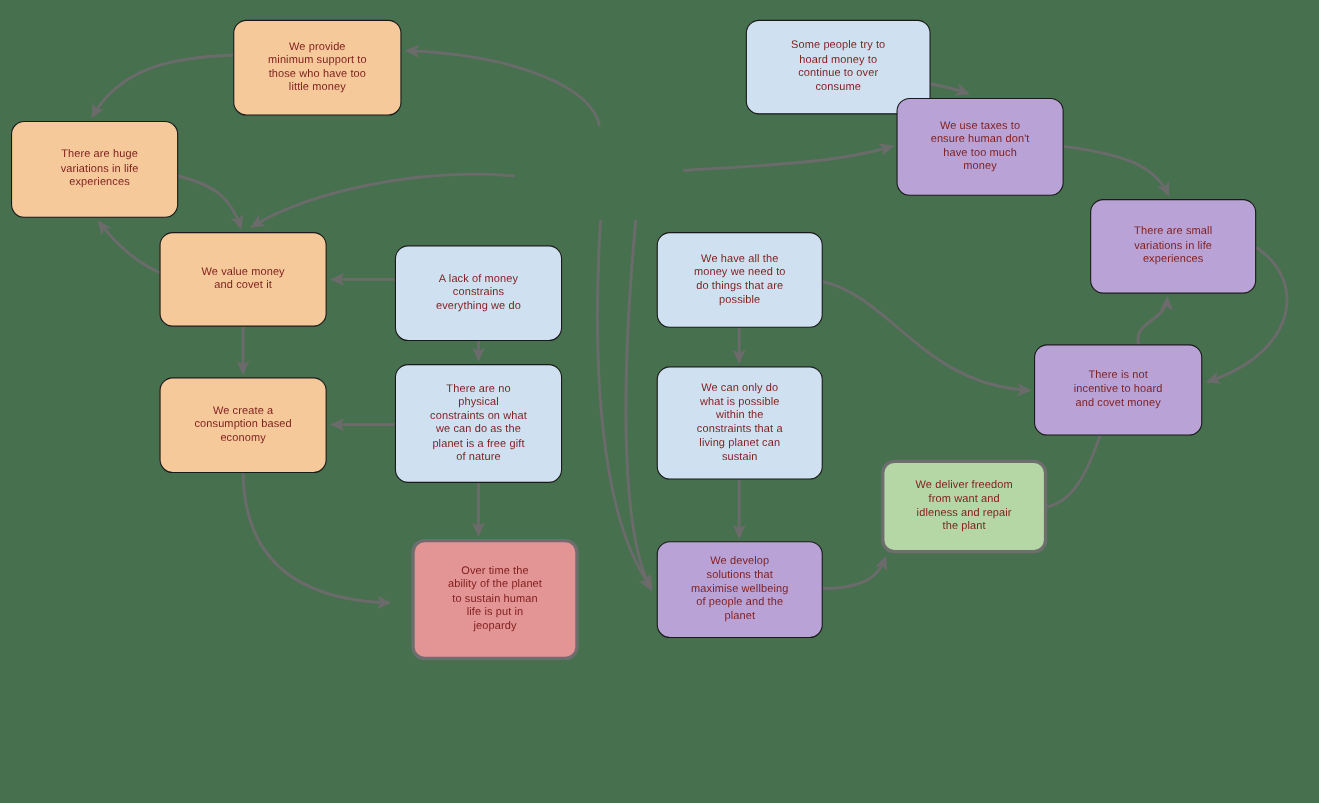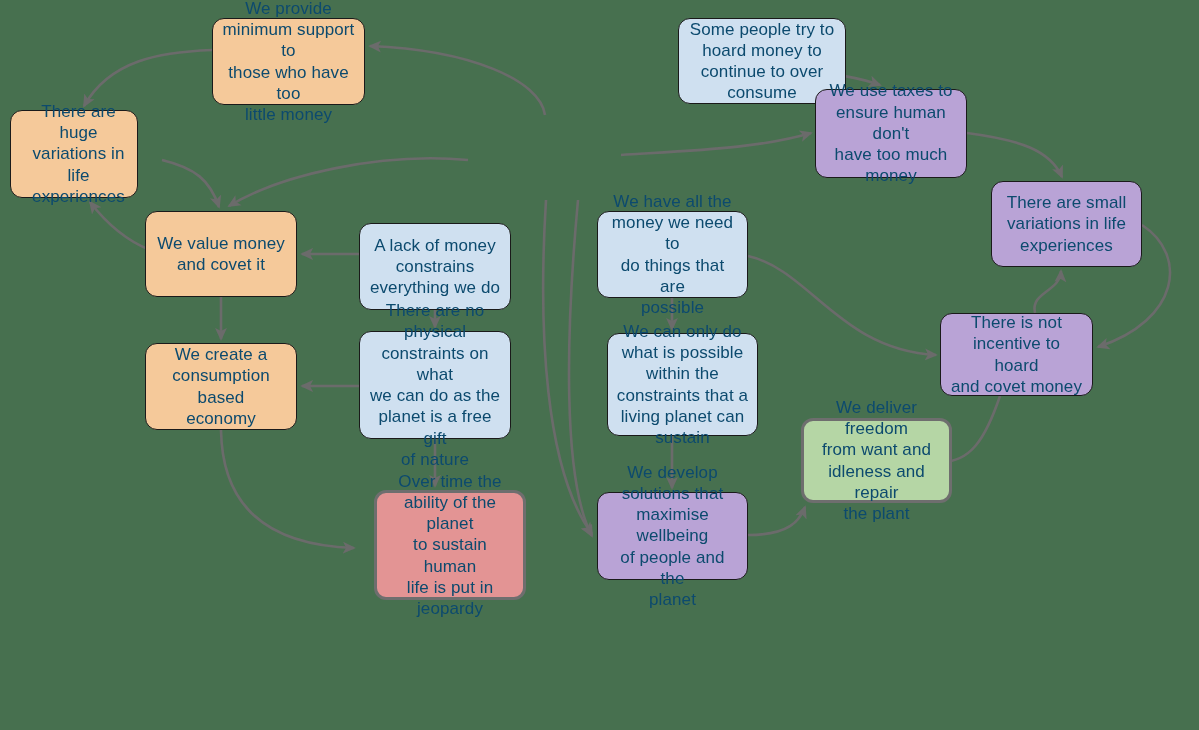--- a/index.html
+++ b/index.html
@@ -28,22 +28,22 @@
   }
   .node {
     position: absolute;
     box-sizing: border-box;
     display: flex;
     align-items: center;
     justify-content: center;
     text-align: center;
     border-radius: 12px;
     border: 1.6px solid #1a1a1a;
-    color: #0c4a6e;
-    font-size: 17px;
+    color: #7f1d1d;
+    font-size: 10px;
     line-height: 1.25;
     padding: 4px 8px;
     white-space: pre-line;
     letter-spacing: 0.1px;
   }
   .node.thick {
     border: 3px solid #6e6e6e;
     margin-left: 15px;
   }
 </style>
@@ -104,21 +104,21 @@
       <path d="M 1000 396 C 985 440 970 462 941 462"></path>
 
       <path d="M 150 250 C 120 238 100 215 90 202"></path>
     </g>
   </svg>
 
 <div class="node" style="left: 212px; top: 18px; width: 153px; height: 87px; background: rgb(245, 201, 154);">We provide
 minimum support to
 those who have too
 little money</div>
-    <div class="node" style="left: 10px; top: 110px; width: 128px; height: 88px; background: rgb(245, 201, 154); padding-left: 17px;">There are huge
+    <div class="node" style="left: 10px; top: 110px; width: 152px; height: 88px; background: rgb(245, 201, 154); padding-left: 17px;">There are huge
 variations in life
 experiences</div>
     <div class="node" style="left: 678px; top: 18px; width: 168px; height: 86px; background: rgb(207, 224, 240);">Some people try to
 hoard money to
 continue to over
 consume</div>
     <div class="node" style="left: 815px; top: 89px; width: 152px; height: 89px; background: rgb(185, 163, 214);">We use taxes to
 ensure human don't
 have too much
 money</div>
@@ -139,21 +139,21 @@
 and covet money</div>
     <div class="node" style="left: 145px; top: 343px; width: 152px; height: 87px; background: rgb(245, 201, 154);">We create a
 consumption based
 economy</div>
     <div class="node" style="left: 359px; top: 331px; width: 152px; height: 108px; background: rgb(207, 224, 240);">There are no
 physical
 constraints on what
 we can do as the
 planet is a free gift
 of nature</div>
-    <div class="node" style="left: 597px; top: 333px; width: 151px; height: 103px; background: rgb(207, 224, 240); margin-left: 10px;">We can only do
+    <div class="node" style="left: 597px; top: 333px; width: 151px; height: 103px; background: rgb(207, 224, 240);">We can only do
 what is possible
 within the
 constraints that a
 living planet can
 sustain</div>
     <div class="node thick" style="left: 786px; top: 418px; width: 151px; height: 85px; background: rgb(181, 214, 165);">We deliver freedom
 from want and
 idleness and repair
 the plant</div>
     <div class="node thick" style="left: 359px; top: 490px; width: 152px; height: 110px; background: rgb(227, 148, 148);">Over time  the

